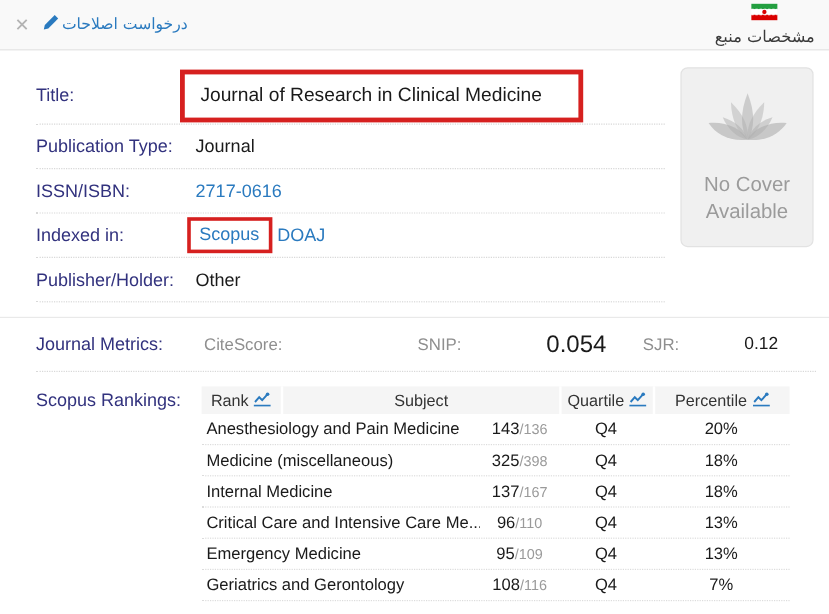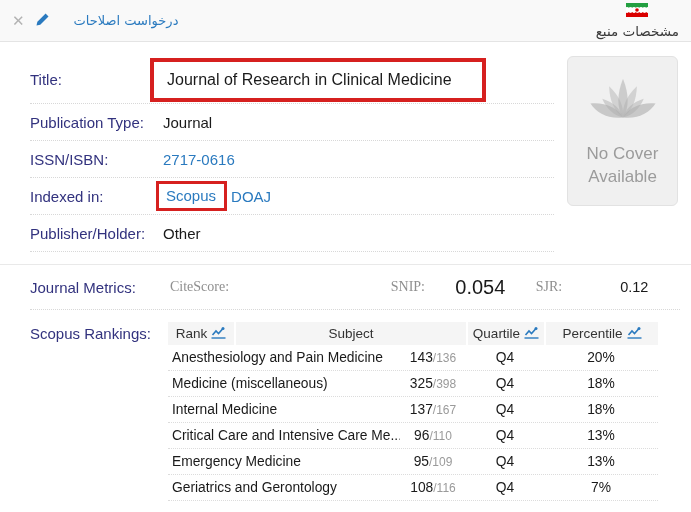--- a/index.html
+++ b/index.html
@@ -8,21 +8,21 @@
     width:691px; height:512px; overflow:hidden; background:#fff;
     font-family:"Liberation Sans","DejaVu Sans",sans-serif;
     color:#1a1a1a; font-size:15px;
   }
   
   .topbar {
     height:42px; background:#f9f9f9; border-bottom:1px solid #e4e4e4;
     display:flex; align-items:center; padding:0 12px;
   }
   .close-x { color:#b3b3b3; font-size:15px; font-weight:bold; cursor:pointer; margin-right:10px; }
-  .edit-link { display:flex; align-items:center; gap:24px; color:#2a7abf; cursor:pointer; }
+  .edit-link { display:flex; align-items:center; gap:2px; color:#2a7abf; cursor:pointer; }
   .edit-link .fa-label { font-family:"DejaVu Sans",sans-serif; font-size:13px; direction:rtl; }
   .topbar-right { margin-left:auto; display:flex; align-items:center; gap:6px;flex-direction:column; }
   .page-title { font-family:"DejaVu Sans",sans-serif; font-size:13.5px; color:#3a3a3a; direction:rtl; }
   .flag { width:22px; height:14px; display:block; }
   
   .main { position:relative; padding:14px 0 0 30px; }
   .rows-wrap { width:524px; }
   .detail-row { display:flex; align-items:center; min-height:37px; border-bottom:1px dotted #d8d8d8; }
   .detail-row.title-row { min-height:48px; }
   .detail-label { width:133px; color:#32327e; font-size:15px; flex:none; }
@@ -33,23 +33,23 @@
     margin-left:-13px; font-size:16px; white-space:nowrap; overflow:hidden;
   }
   .red-box-scopus {
     display:inline-block; border:3px solid #d6201f; padding:3px 8px 4px 7px;
     margin:-3px 4px -3px -7px;
   }
   
   .section-sep { height:1px; background:#e9e9e9; margin:12px 0 0 -30px; width:691px; }
   .metrics-row { display:flex; align-items:center; height:44px; width:650px; }
   .metrics-section-label { width:140px; color:#32327e; flex:none; }
-  .gray-label { color:#8f8f8f; font-size:14px;font-family:Liberation Serif, serif; }
+  .gray-label { color:#8f8f8f; font-size:14px; }
   .metric-citescore-label { width:185px; }
-  .metric-snip-label { width:80px;text-align:right; }
+  .metric-snip-label { width:80px; }
   .metric-snip-value { width:115px; text-align:center; color:#1a1a1a; font-size:20px; }
   .metric-sjr-label { width:55px; }
   .metric-sjr-value { width:95px; text-align:center; color:#1a1a1a; font-size:14.5px; }
   .dotted-sep-wide { border-bottom:1px dotted #d8d8d8; width:650px; }
   
   .rankings { display:flex; margin-top:12px; }
   .rankings-label { width:138px; color:#32327e; flex:none; padding-top:3px; }
   .rk-table { width:490px; }
   .rk-header { display:flex; align-items:center; height:23px; background:#f5f5f5; font-size:13.5px; color:#333; }
   .rk-hcell { display:flex; align-items:center; justify-content:center; height:100%; }

